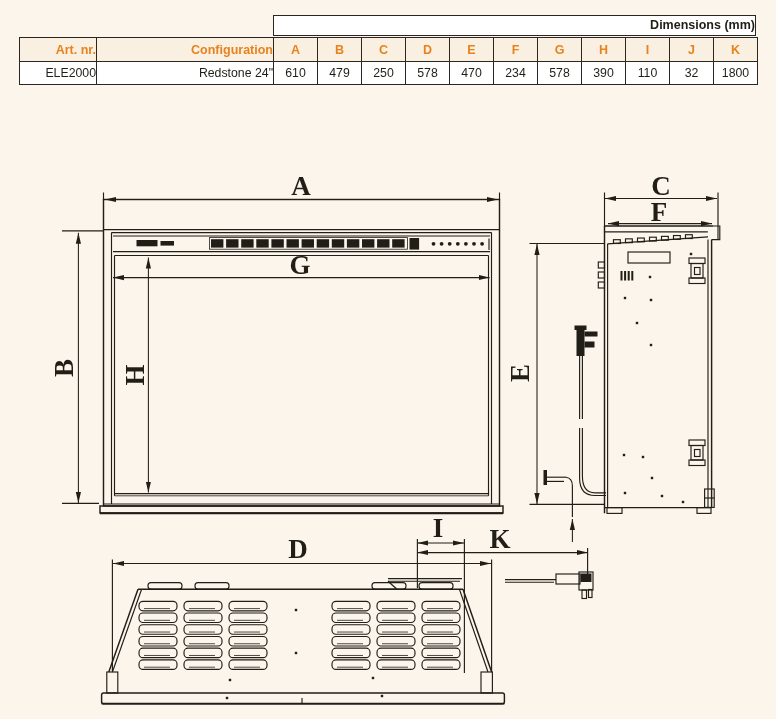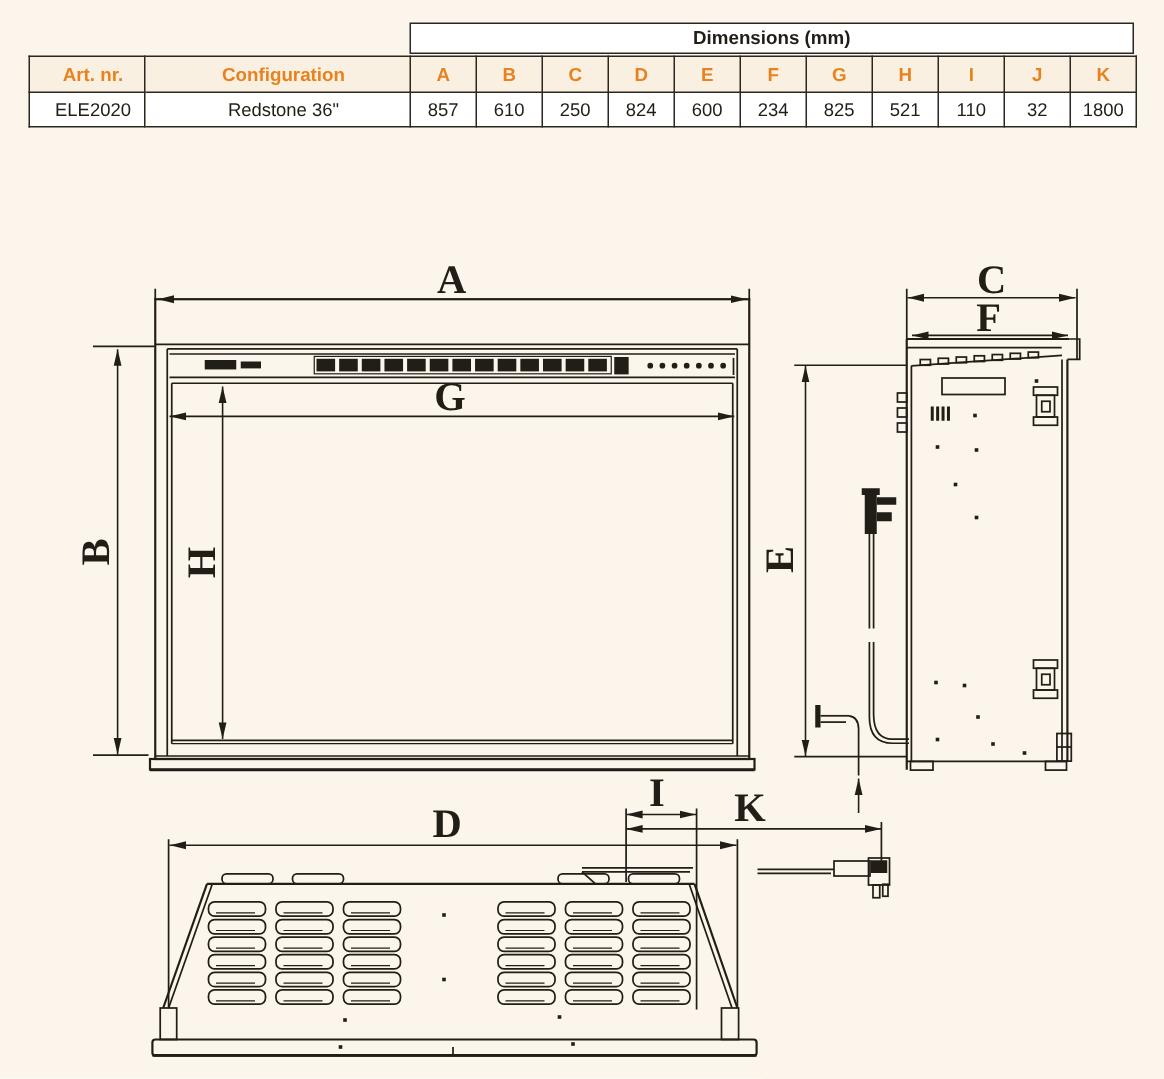--- a/index.html
+++ b/index.html
@@ -1,30 +1,30 @@
 <!DOCTYPE html>
 <html style="--background: #fbf5eb; --ink: #211e18; --accent: #e8821e; --header_bg: #faf0e1; --cell_bg: #ffffff; --border_color: #2b2620;"><head>
 <meta charset="utf-8">
 <style>
   html,body{margin:0;padding:0}
   .sheet{position:relative;width:776px;height:719px;background:var(--background,#fbf5eb);
          font-family:"Liberation Sans",sans-serif;color:var(--ink,#211e18);overflow:hidden}
   
   .tbl-group{position:absolute;left:273px;top:15px;width:481px;height:19px;
              border:1.5px solid var(--border_color,#2b2620);background:var(--cell_bg,#fff);
-             font-size:12.5px;font-weight:bold;text-align:center;line-height:19px}
+             font-size:12.5px;font-weight:bold;text-align:right;line-height:19px}
   .spec-table{position:absolute;left:19px;top:37px;border-collapse:collapse;table-layout:fixed;
               border:1.5px solid var(--border_color,#2b2620)}
   .spec-table td,.spec-table th{border:1px solid var(--border_color,#2b2620);font-size:12px;
               background:var(--cell_bg,#fff);padding:0;text-align:center;vertical-align:middle;
               white-space:nowrap;overflow:hidden}
   .spec-table th{height:23px;background:var(--header_bg,#faf0e1);color:var(--accent,#e8821e);
               font-size:12.5px;font-weight:bold}
   .spec-table td{height:22px;font-size:12.3px}
-  .spec-table .lft{text-align:center;padding-left:8px}
+  .spec-table .lft{text-align:right;padding-left:8px}
   .c-art{width:77px}.c-cfg{width:177px}.c-dim{width:44px}
   
   .drawing{position:absolute;left:0;top:0}
   .ln line,.ln rect,.ln path,.ln polyline,.ln circle{stroke:var(--ink,#211e18);fill:none;stroke-width:1.15px}
   .ln .f{fill:var(--ink,#211e18);stroke:none}
   .ln .w14{stroke-width:1.45px}
   .ln .w18{stroke-width:1.9px}
   .ln .w08{stroke-width:.8px}
   .ln .dl{stroke-width:1.05px}
   .dim{fill:var(--ink,#211e18);stroke:none;font-family:"Liberation Serif","DejaVu Serif",serif;
@@ -64,30 +64,30 @@
       <th>D</th>
       <th>E</th>
       <th>F</th>
       <th>G</th>
       <th>H</th>
       <th>I</th>
       <th>J</th>
       <th>K</th>
     </tr>
     <tr>
-      <td class="lft">ELE2020</td>
-      <td class="lft">Redstone 36"</td>
-      <td>857</td>
+      <td class="lft">ELE2000</td>
+      <td class="lft">Redstone 24"</td>
       <td>610</td>
+      <td>479</td>
       <td>250</td>
-      <td>824</td>
-      <td>600</td>
+      <td>578</td>
+      <td>470</td>
       <td>234</td>
-      <td>825</td>
-      <td>521</td>
+      <td>578</td>
+      <td>390</td>
       <td>110</td>
       <td>32</td>
       <td>1800</td>
     </tr>
   </tbody>
     </table>
 
   <svg class="drawing ln" width="776" height="719" viewBox="0 0 776 719">
     <defs>
       <marker id="arr" markerUnits="userSpaceOnUse" markerWidth="11" markerHeight="7" refX="11" refY="3.5" orient="auto-start-reverse">

